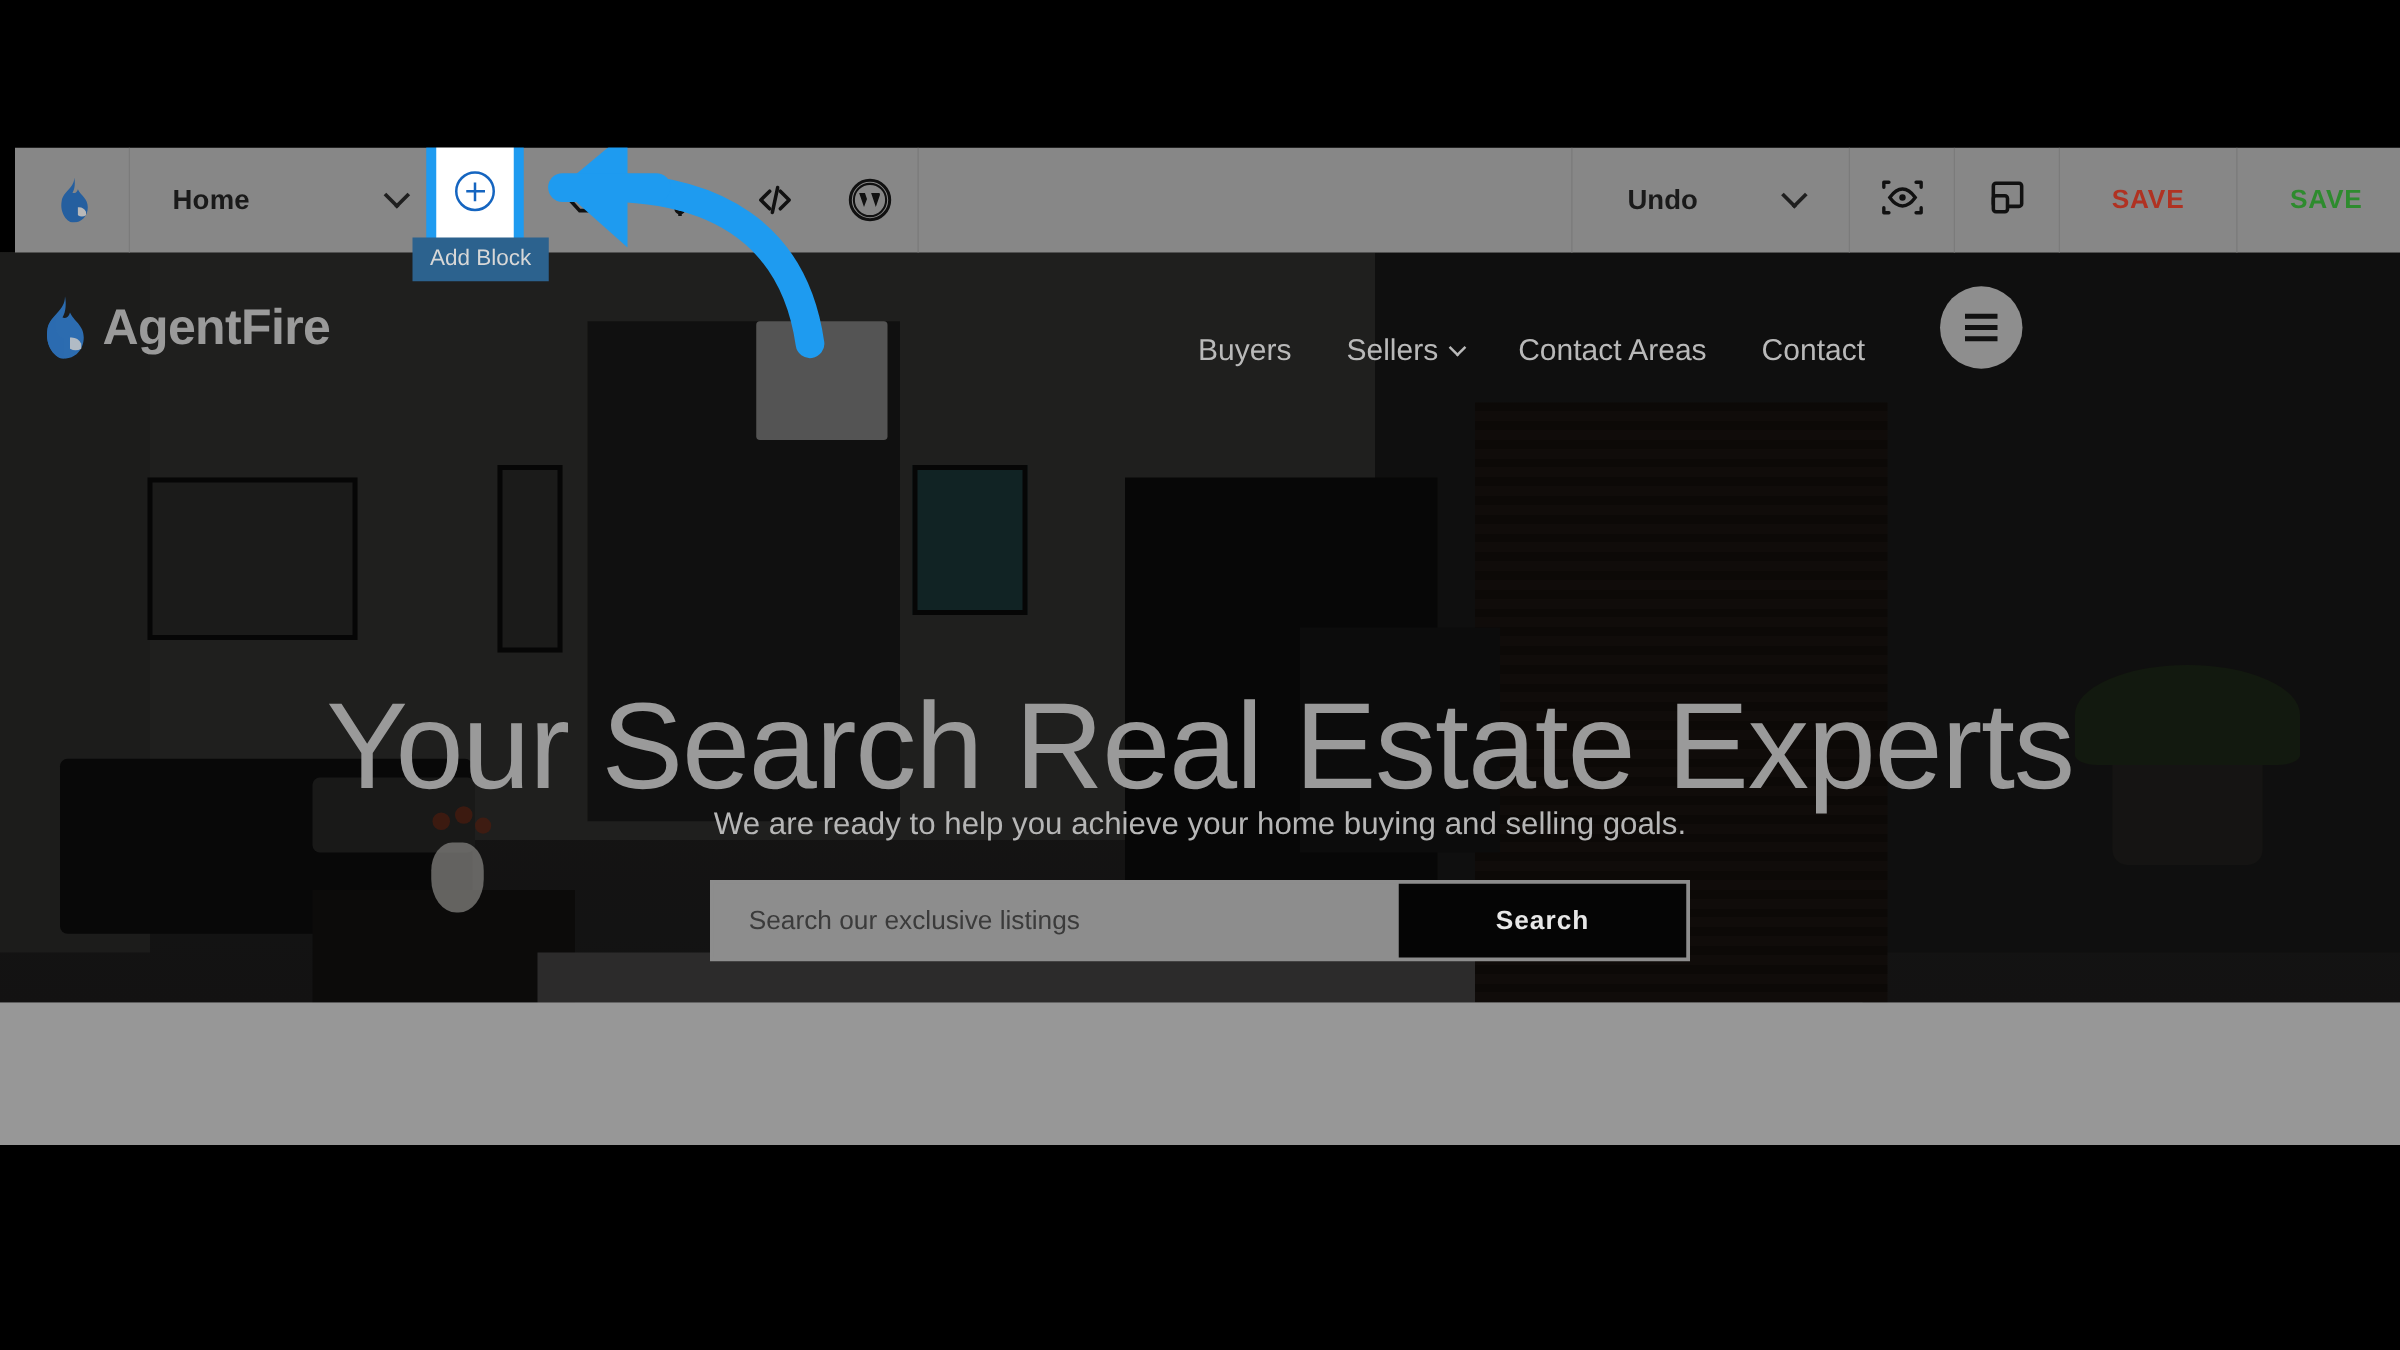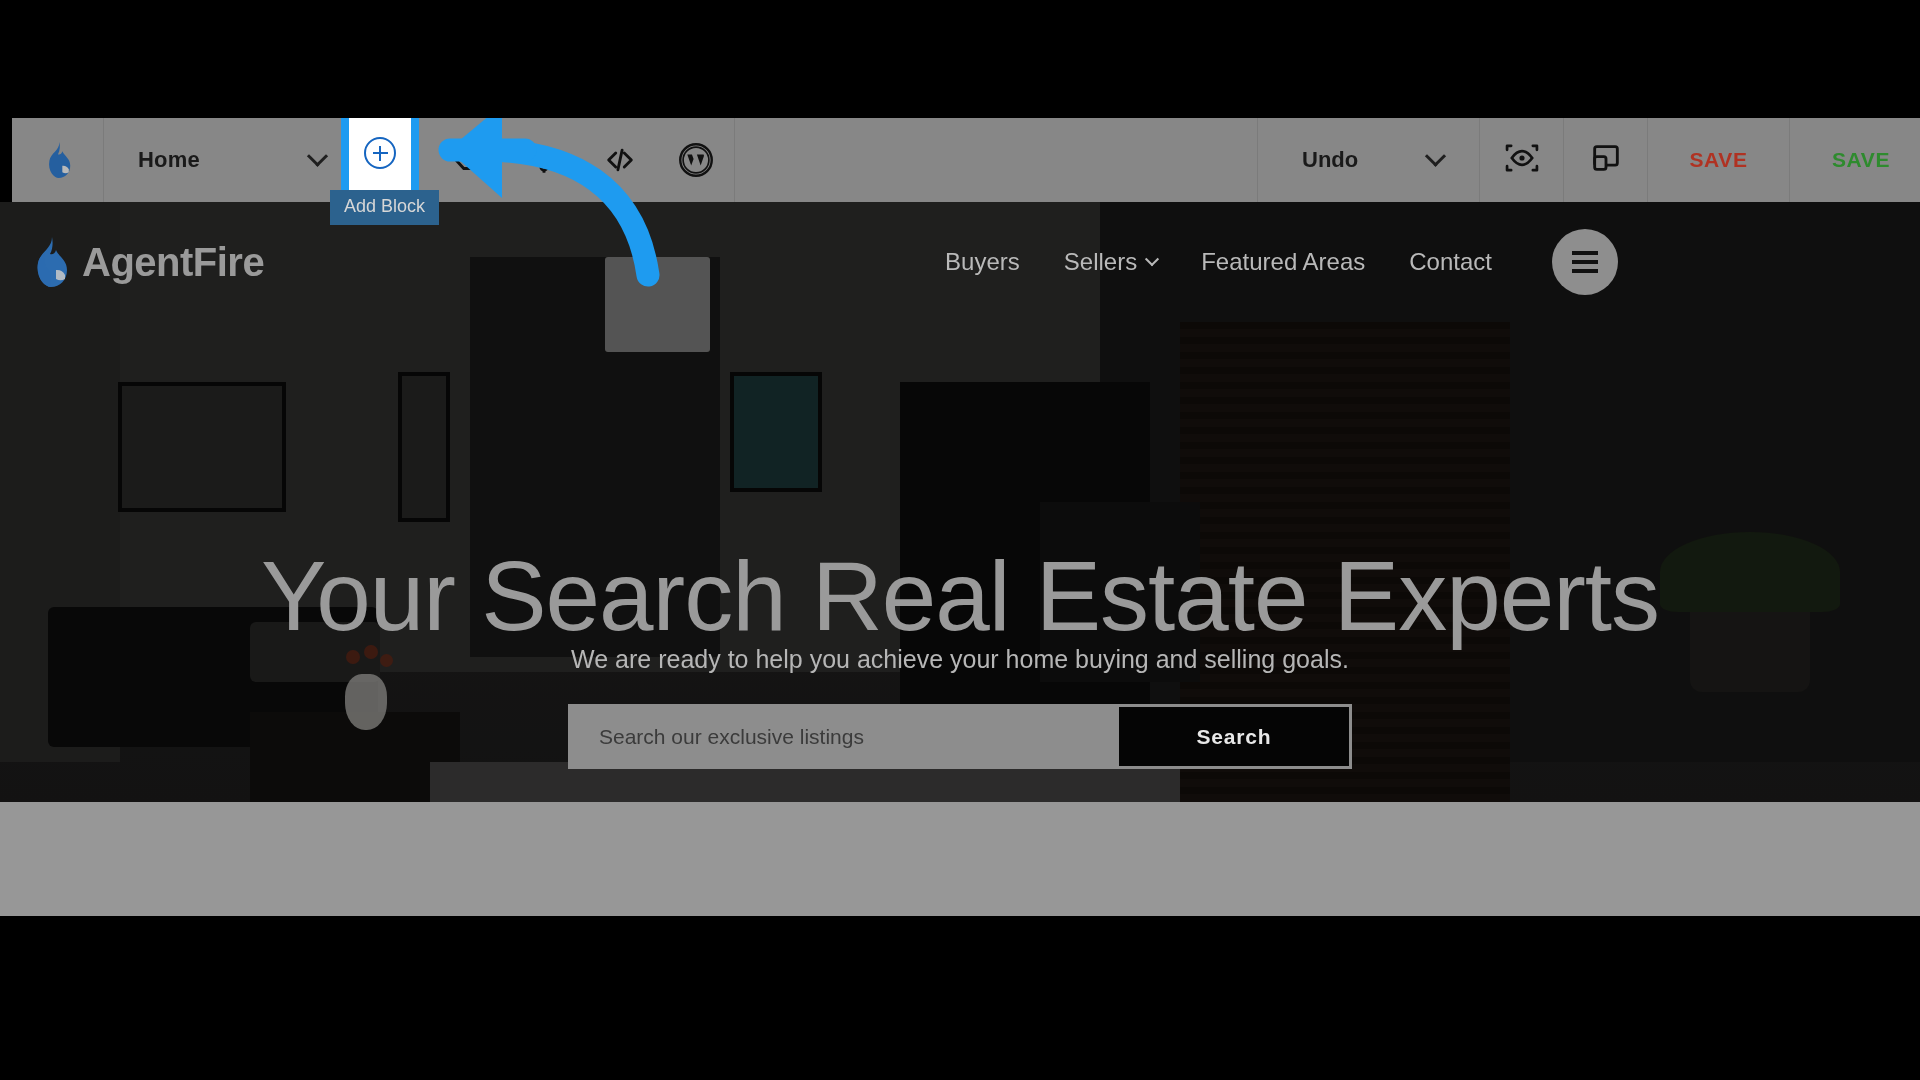--- a/index.html
+++ b/index.html
@@ -126,21 +126,21 @@
   
   #site-header{
     position:absolute; left:0; top:0; width:1652px; height:120px;
     display:flex; align-items:center; z-index:8;
   }
   #brand{ display:flex; align-items:center; gap:14px; margin-left:32px; }
   .flame-lg{ width:36px; height:50px; position:relative;}
   #brand .brand-text{
     font-size:40px; font-weight:bold; color:#9a9a9a; letter-spacing:-.5px;
   }
-  #site-nav{ margin-left:auto; display:flex; align-items:center; gap:44px; margin-right:34px;}
+  #site-nav{ margin-left:auto; display:flex; align-items:flex-end; gap:44px; margin-right:34px;}
   #site-nav .nav-link{
     font-size:24px; color:#b9b9b9; display:flex; align-items:center; gap:10px;
     font-weight:400;
   }
   .nav-chev{ display:inline-block; width:10px;height:10px;
      border-right:2.5px solid #b9b9b9; border-bottom:2.5px solid #b9b9b9;
      transform:rotate(45deg) translate(-2px,-2px); }
   #burger{
     width:66px;height:66px;border-radius:50%;background:#8e8e8e;
     display:flex;align-items:center;justify-content:center;flex-direction:column;gap:5px;
@@ -237,21 +237,21 @@
 
       <div id="site-nav">
         <a class="nav-link">
           <span>Buyers</span>
         </a>
         <a class="nav-link">
           <span>Sellers</span>
           <i class="nav-chev"></i>
         </a>
         <a class="nav-link">
-          <span>Featured Areas</span>
+          <span>Contact Areas</span>
         </a>
         <a class="nav-link">
           <span>Contact</span>
         </a>
         <div id="burger">
           <span></span>
           <span></span>
           <span></span>
         </div>
       </div>

